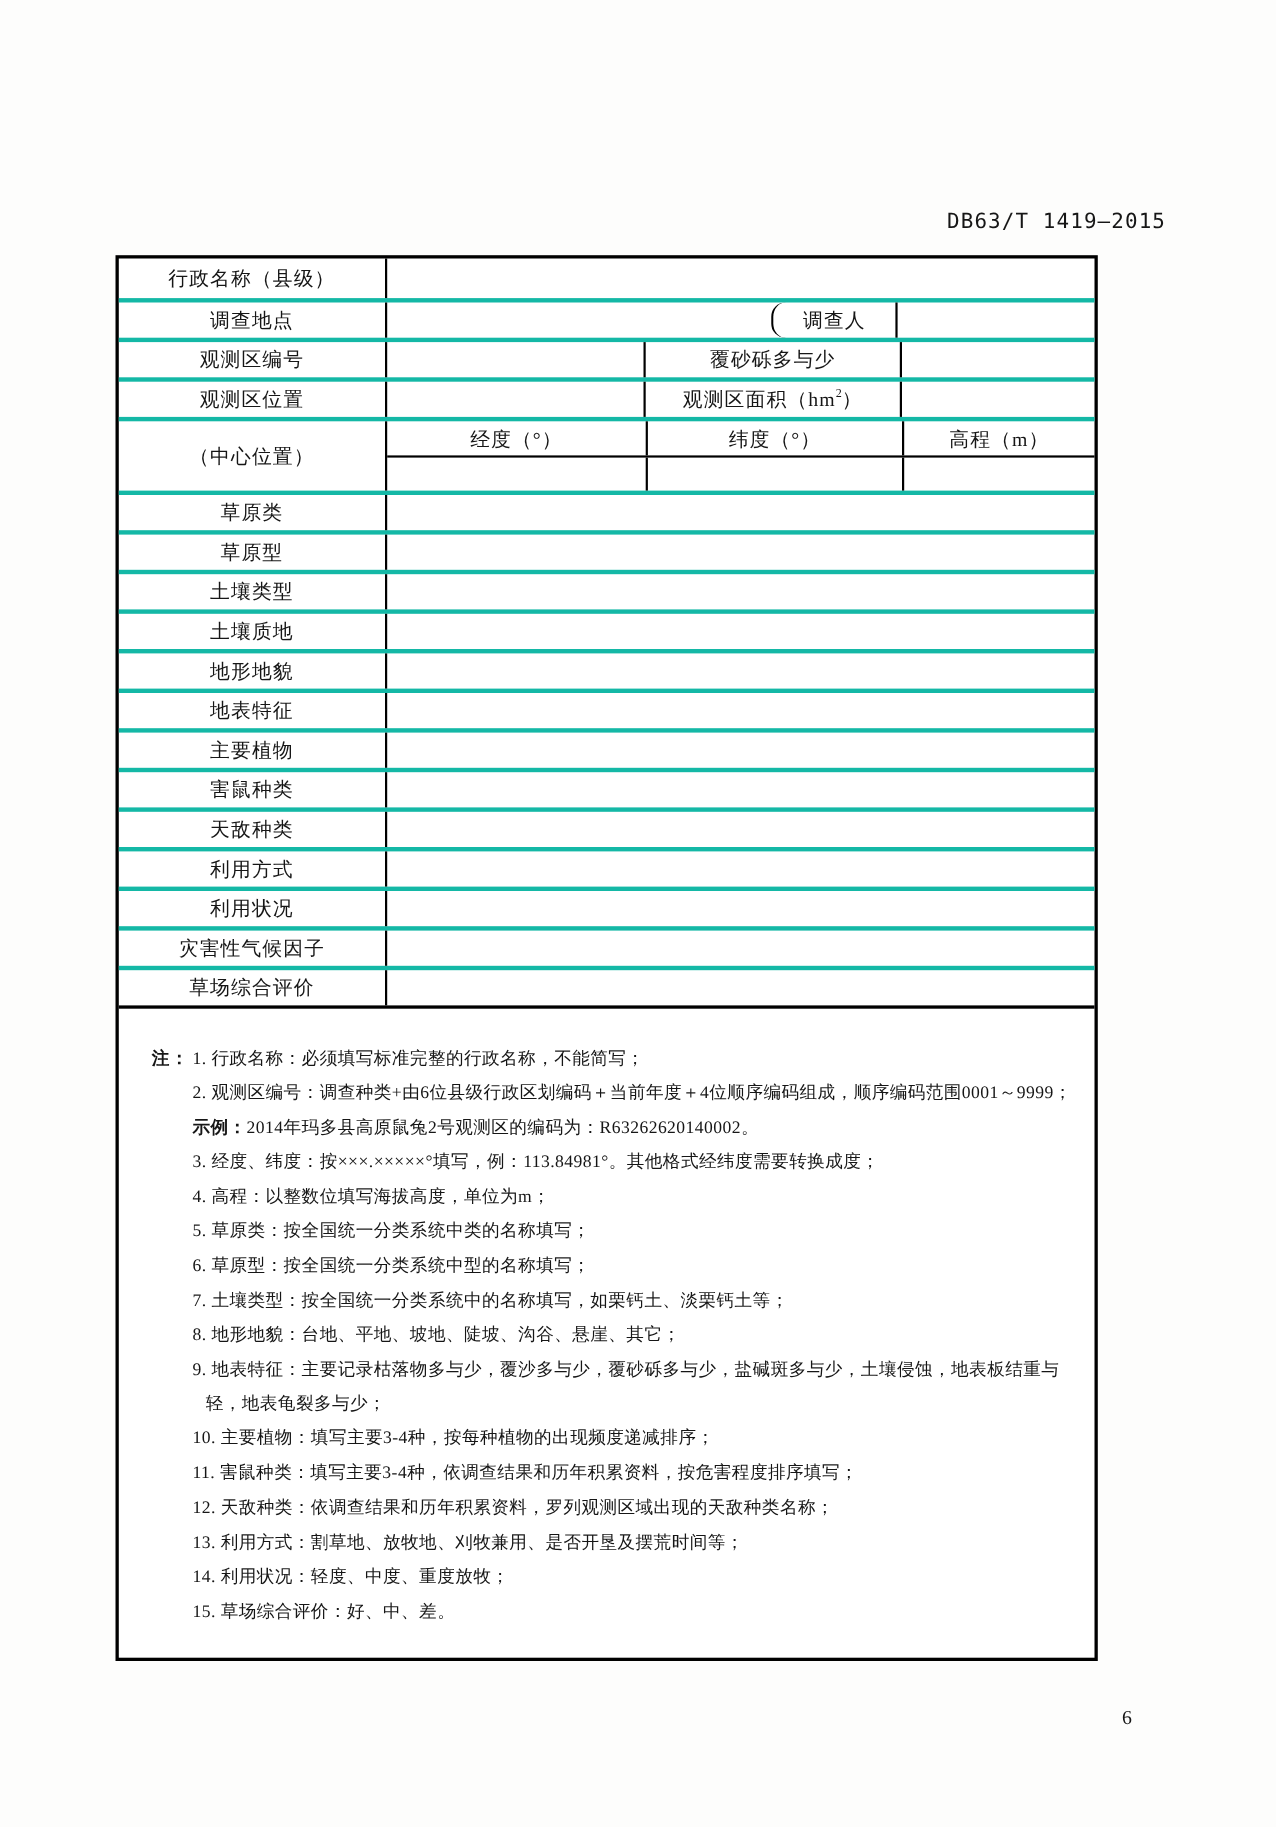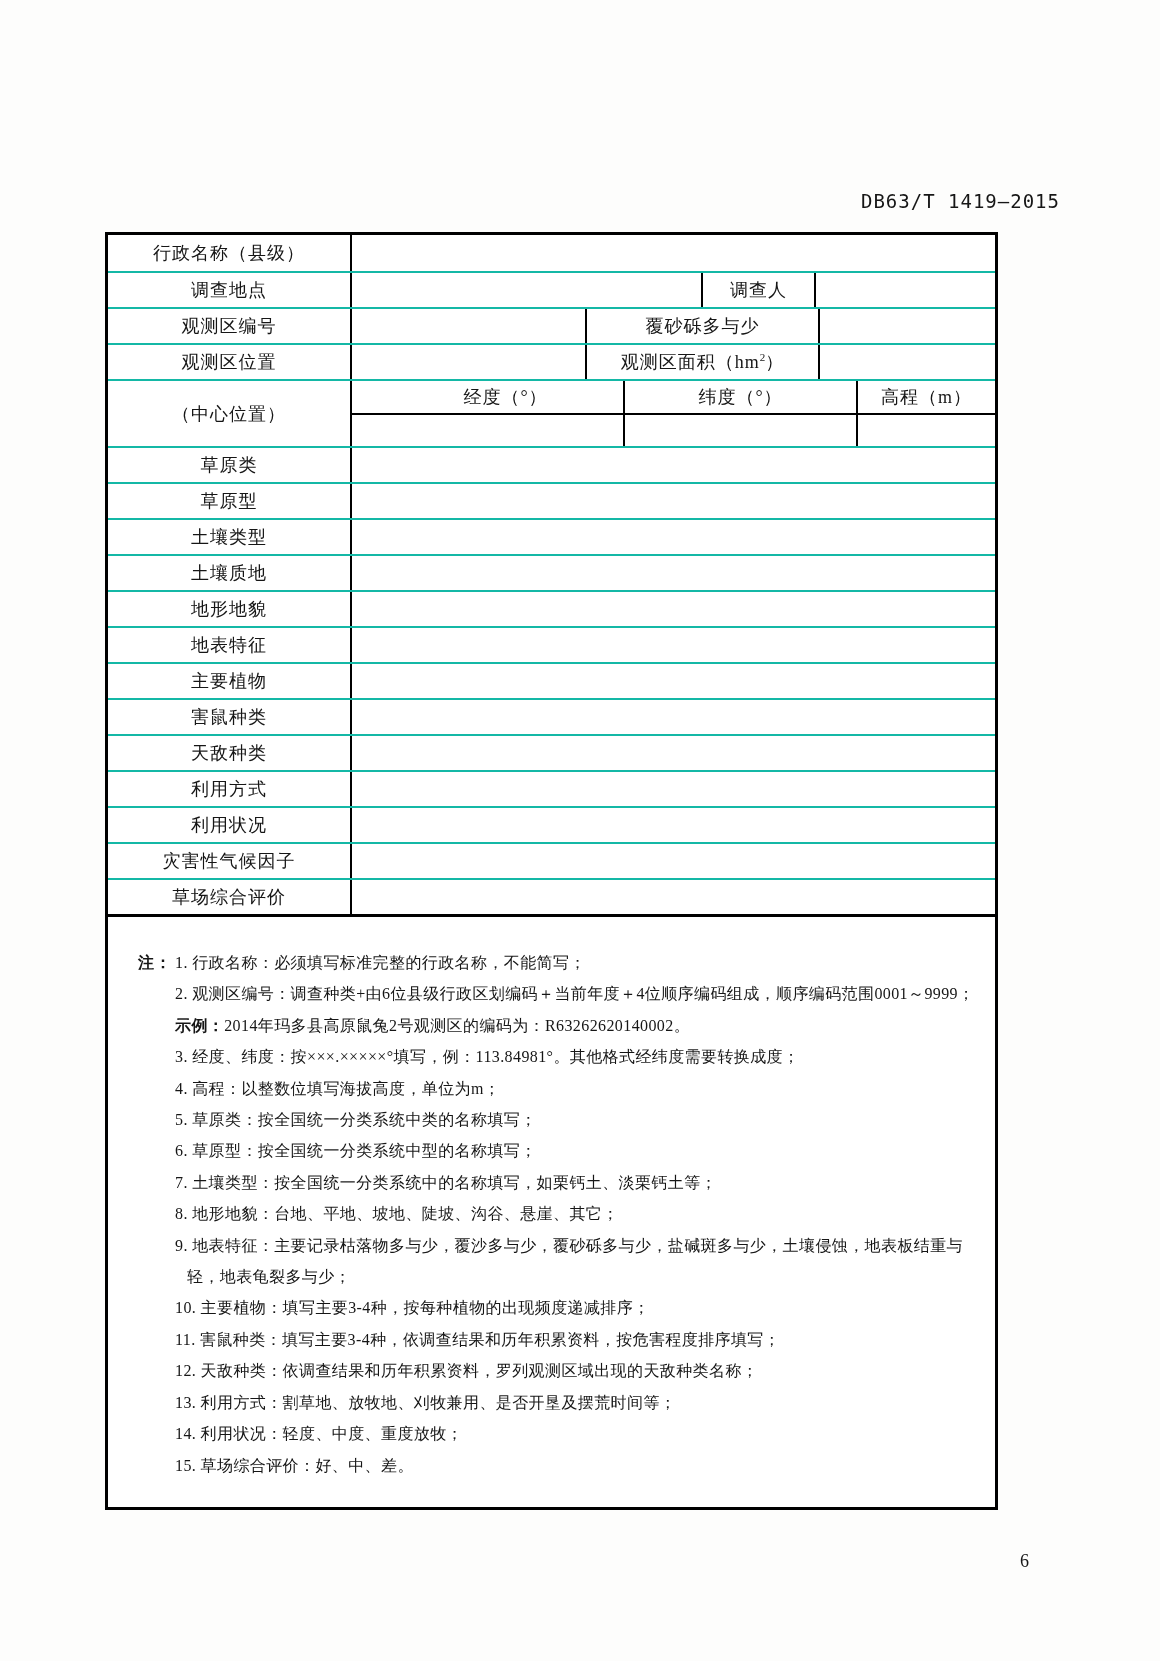--- a/index.html
+++ b/index.html
@@ -22,37 +22,37 @@
     text-align:center;
     font-family:"Liberation Sans","DejaVu Sans",sans-serif;
     font-size:21px; font-weight:bold; letter-spacing:2px;margin-top:40px;
   }
   .form-table {
     position:absolute; left:105px; top:232px;
     width:893px; height:1278px;
     border:3px solid #000;
     background:#fff;
   }
-  .trow { display:flex; height:36px; border-top:2px solid #14b8a6; }
+  .trow { display:flex; height:36px; border-top:4px solid #14b8a6; }
   .trow.first { border-top:none; }
   .trow.h2 { height:67px; }
   .cell {
     display:flex; align-items:center; justify-content:center;
     font-size:18px; letter-spacing:1px;
     overflow:hidden; white-space:nowrap;
   }
   .cell + .cell, .subcol { border-left:2px solid #000; }
   .w-label { flex:0 0 242px; }
   .w-351 { flex:0 0 351px; }
-  .w-113 { flex:0 0 113px; }
+  .w-113 { flex:0 0 113px;border-radius:13px; }
   .w-235 { flex:0 0 235px; }
   .w-233 { flex:0 0 233px; }
   .grow { flex:1 1 auto; }
   .subcol { flex:1 1 auto; display:flex; flex-direction:column; }
-  .subrow { display:flex; height:36px;padding-left:36px; }
+  .subrow { display:flex; height:36px; }
   .subrow.bt { border-top:2px solid #000; }
   .subrow .cell:first-child { border-left:none; }
   sup.sq { font-size:11px; line-height:1; transform:translateY(-5px); letter-spacing:0; }
   .notes {
     position:relative;
     border-top:3px solid #000;
     height:588px;
     padding:30px 8px 10px 79px;
     font-size:16px;
   }

